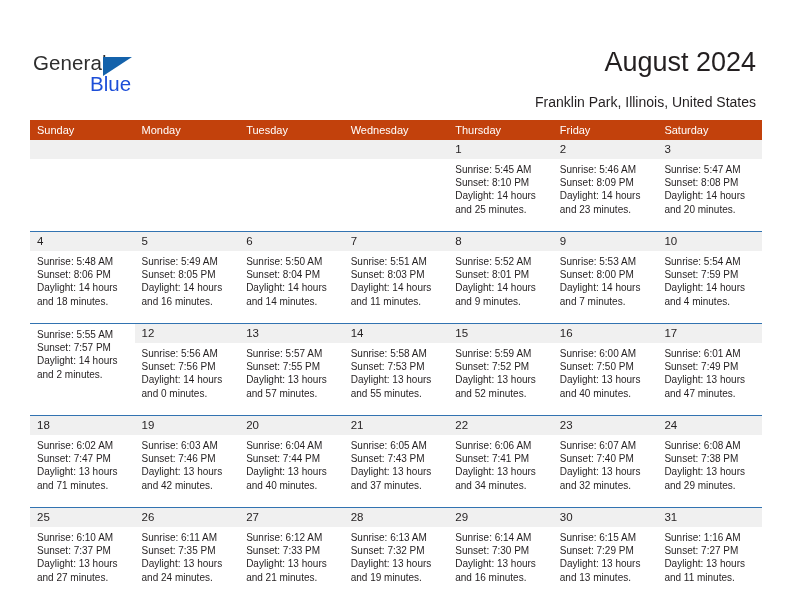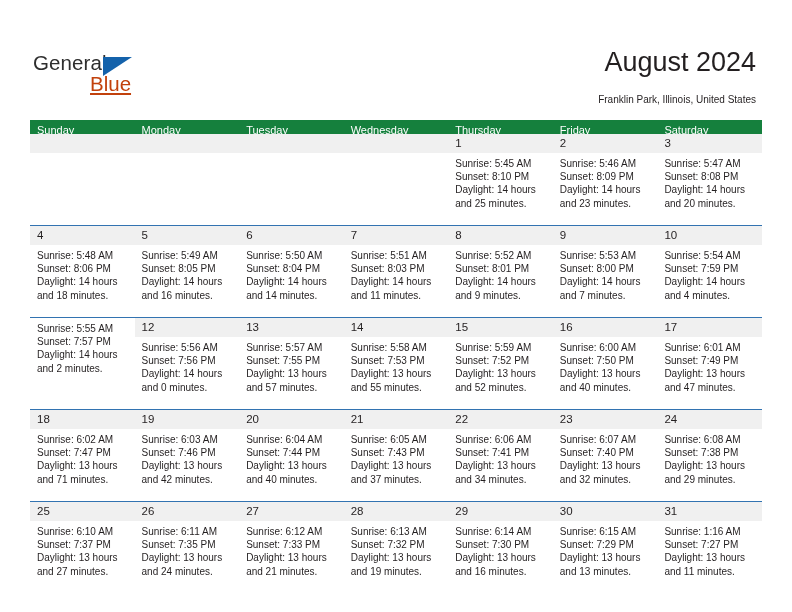--- a/index.html
+++ b/index.html
@@ -54,40 +54,39 @@
     width: 0;
     height: 0;
     border-left: 29px solid #1462ab;
     border-bottom: 19px solid transparent;
   }
   .logo-blue {
     position: absolute;
     left: 57px;
     top: 21px;
     font-size: 20.5px;
-    color: #c2410c;
+    color: #1d4ed8;
     line-height: 22px;
     font-weight: 400;
-    text-decoration: underline;
   }
   .title {
     position: absolute;
     right: 36px;
     top: 31px;
     font-size: 27px;
     color: #231f20;
     text-align: right;
     white-space: nowrap;
     font-weight: 400;
   }
   .subtitle {
     position: absolute;
     right: 36px;
     top: 78px;
-    font-size: 10px;
+    font-size: 14px;
     color: #231f20;
     text-align: right;
     white-space: nowrap;
     font-weight: 400;
   }
 
   
   .calendar {
     position: absolute;
     left: 30px;
@@ -99,22 +98,22 @@
     width: 732px;
   }
   .cal-cell {
     width: 104.57px;
     box-sizing: border-box;
     position: relative;
   }
 
   
   .dow-row {
-    background: #15803d;
-    height: 14px;
+    background: #c2410c;
+    height: 20px;
   }
   .dow {
     color: #ffffff;
     font-size: 11px;
     line-height: 21px;
     padding-left: 7px;
     white-space: nowrap;
   }
 
   

